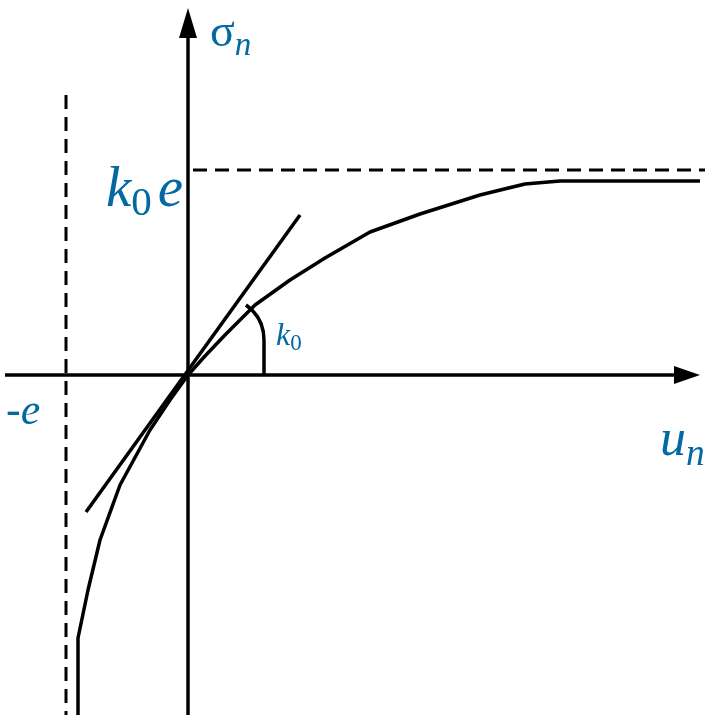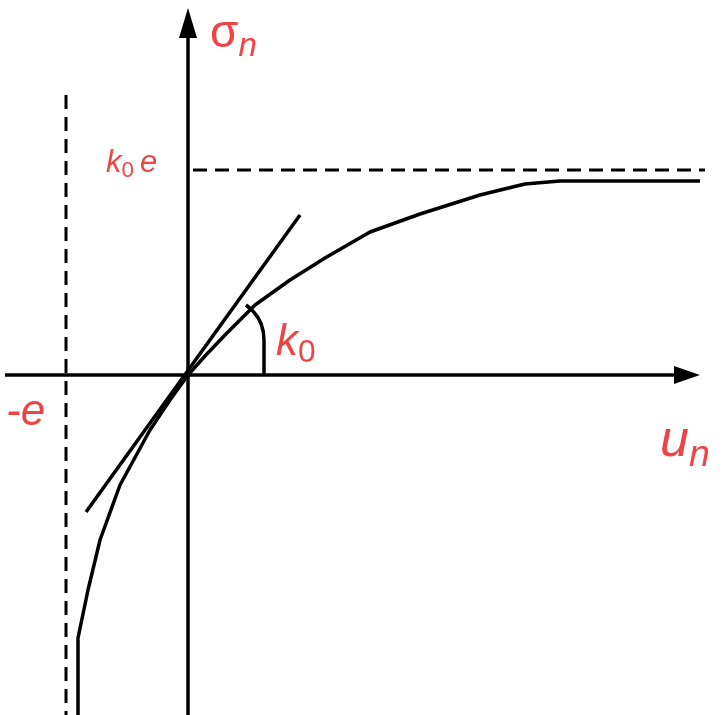--- a/index.html
+++ b/index.html
@@ -1,18 +1,18 @@
 <!DOCTYPE html>
 <html><head>
   <meta charset="utf-8">
   <style>
     html, body { margin: 0; padding: 0; background: #ffffff; }
     body { width: 723px; height: 715px; overflow: hidden; position: relative; }
     #diagram { position: absolute; left: 0; top: 0; width: 723px; height: 715px; }
-    .lbl { position: absolute; font-family: Liberation Sans, sans-serif; color: #ef4444; line-height: 1; white-space: nowrap; }
+    .lbl { position: absolute; font-family: Liberation Serif, serif; color: #0369a1; line-height: 1; white-space: nowrap; }
     .it { font-style: italic; }
     .sub { font-size: 0.72em; position: relative; top: 0.28em; font-style: italic; }
     .subup { font-size: 0.72em; position: relative; top: 0.22em; font-style: normal; }
   </style>
 </head>
 <body>
 
 <svg id="diagram" viewBox="0 0 723 715" xmlns="http://www.w3.org/2000/svg">
 
   <line id="dv" stroke="#000" stroke-width="3" stroke-dasharray="14,8" x1="66" y1="95" x2="66" y2="715"></line>
@@ -31,21 +31,21 @@
 </svg>
 
 <div class="lbl" style="left:210px; top:8px; font-size:46px;">
   <span>σ</span><span class="sub">n</span>
 </div>
 
 <div class="lbl" style="left:660px; top:412px; font-size:52px;">
   <span class="it">u</span><span class="sub">n</span>
 </div>
 
-<div class="lbl" style="left:106px; top:146px; font-size:31px;">
+<div class="lbl" style="left:106px; top:158px; font-size:57px;">
   <span class="it">k</span><span class="subup">0</span><span class="it" style="margin-left:6px;">e</span>
 </div>
 
 <div class="lbl it" style="left:6px; top:388px; font-size:44px;">-e</div>
 
-<div class="lbl" style="left:276px; top:318px; font-size:44px;">
+<div class="lbl" style="left:276px; top:318px; font-size:32px;">
   <span class="it">k</span><span class="subup">0</span>
 </div>
 
 </body></html>

